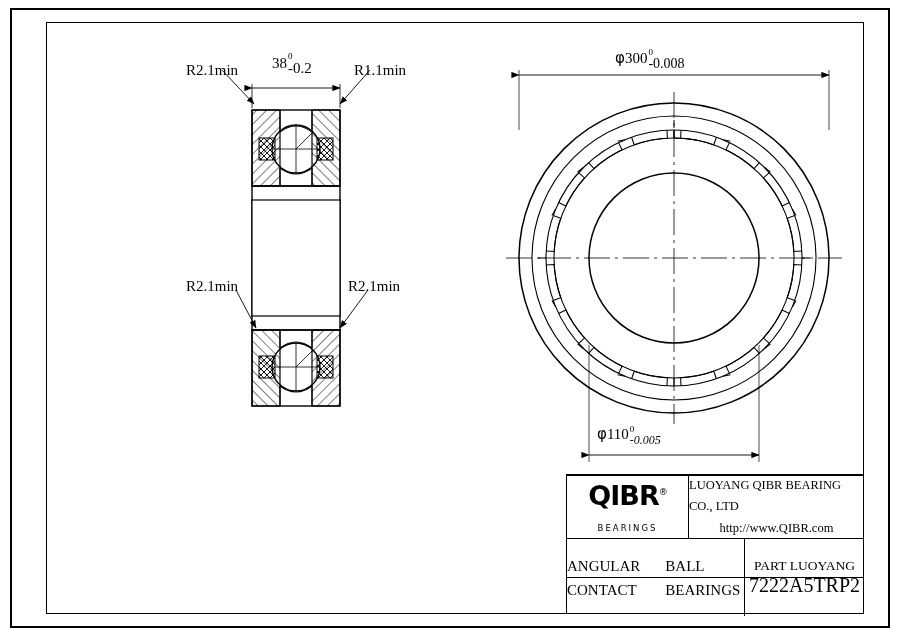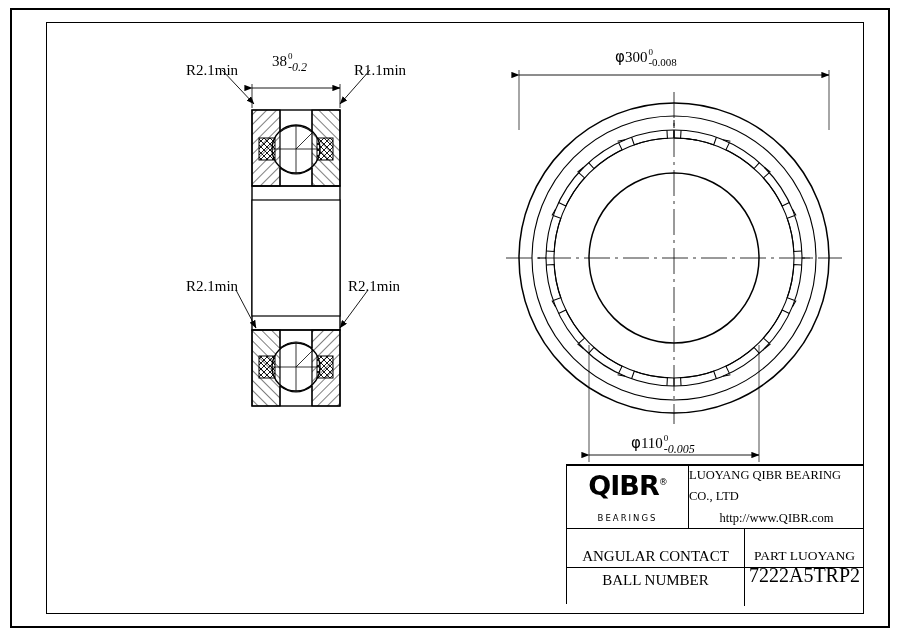--- a/index.html
+++ b/index.html
@@ -7,24 +7,24 @@
   #sheet{position:relative;width:900px;height:636px;overflow:hidden;background:#fff;}
   .frame-outer{position:absolute;left:10px;top:8px;width:880px;height:620px;border:2px solid #000;box-sizing:border-box;}
   .frame-inner{position:absolute;left:46px;top:22px;width:818px;height:592px;border:1px solid #000;box-sizing:border-box;}
   svg{position:absolute;left:0;top:0;}
   .lbl{position:absolute;font-family:"Liberation Serif",serif;white-space:nowrap;}
   .dim{font-size:15px;}
   .sup{font-size:9px;vertical-align:super;}
   .sub{font-size:9px;vertical-align:sub;}
   .phi{font-family:"DejaVu Sans",sans-serif;font-size:15px;}
   
-  .tb{position:absolute;left:566px;top:464px;width:298px;height:140px;border-left:1px solid #000;border-top:2px solid #000;box-sizing:border-box;}
+  .tb{position:absolute;left:566px;top:474px;width:298px;height:140px;border-left:1px solid #000;border-top:2px solid #000;box-sizing:border-box;}
   .tb-top{position:absolute;left:0;top:0;width:100%;height:63px;border-bottom:1px solid #000;box-sizing:border-box;display:flex;align-items:center;}
   .tb-bot{position:absolute;left:0;top:63px;width:100%;height:77px;display:flex;}
-  .tb-bot-l{width:178px;height:100%;border-right:1px solid #000;box-sizing:border-box;display:flex;flex-direction:column;align-items:center;justify-content:center;}
+  .tb-bot-l{width:178px;height:100%;border-right:1px solid #000;box-sizing:border-box;display:flex;flex-direction:row;align-items:center;justify-content:center;}
   .tb-bot-r{flex:1;height:100%;display:flex;flex-direction:column;align-items:center;justify-content:center;}
   .tb-bot-r .pn-label{border-bottom:0;}
   .tb-hline{position:absolute;left:0;top:101px;width:100%;height:1px;background:#000;}
   .logo-box{width:122px;height:100%;border-right:1px solid #000;box-sizing:border-box;display:flex;flex-direction:column;align-items:center;justify-content:center;}
   .logo-main{font-family:"DejaVu Sans",sans-serif;font-weight:bold;font-size:27px;letter-spacing:-1px;line-height:1;}
   .logo-main .reg{font-size:9px;vertical-align:super;font-weight:normal;}
   .logo-sub{font-family:"DejaVu Sans",sans-serif;font-size:8.5px;letter-spacing:2px;margin-top:14px;}
   .company{flex:1;display:flex;flex-direction:column;align-items:center;justify-content:flex-start;font-size:12.5px;line-height:1.7;}
   .tb-line{font-size:15px;line-height:1.6;}
   .pn-label{font-size:13.5px;}
@@ -181,53 +181,53 @@
     </svg>
 
   <div class="lbl dim" style="left:186px;top:62px;">R2.1min</div>
   <div class="lbl dim" style="left:354px;top:62px;">R1.1min</div>
   <div class="lbl dim" style="left:186px;top:278px;">R2.1min</div>
   <div class="lbl dim" style="left:348px;top:278px;">R2.1min</div>
 
   <div class="lbl" style="left:272px;top:52px;">
     <span class="dim">38</span><span style="display:inline-block;vertical-align:middle;margin-left:1px;line-height:1;">
       <span class="sup" style="display:block;font-size:9px;">0</span>
-      <span class="sub" style="display:block;font-size:12px;font-style:italic;">-0.2</span>
+      <span class="sub" style="display:block;font-size:15px;">-0.2</span>
     </span>
   </div>
 
   <div class="lbl" style="left:615px;top:48px;">
     <span class="phi">φ</span><span class="dim">300</span><span style="display:inline-block;vertical-align:middle;margin-left:1px;line-height:1;">
       <span class="sup" style="display:block;font-size:9px;">0</span>
-      <span class="sub" style="display:block;font-size:11px;">-0.008</span>
+      <span class="sub" style="display:block;font-size:14px;">-0.008</span>
     </span>
   </div>
 
-  <div class="lbl" style="left:597px;top:434px;margin-left:34px;">
+  <div class="lbl" style="left:597px;top:425px;">
     <span class="phi">φ</span><span class="dim">110</span><span style="display:inline-block;vertical-align:middle;margin-left:1px;line-height:1;">
       <span class="sup" style="display:block;font-size:9px;">0</span>
       <span class="sub" style="display:block;font-size:12px;font-style:italic;">-0.005</span>
     </span>
   </div>
 
   <div class="tb">
     <div class="tb-top">
       <div class="logo-box">
         <div class="logo-main"><span>QIBR</span><span class="reg">®</span></div>
         <div class="logo-sub">BEARINGS</div>
       </div>
       <div class="company">
         <div>LUOYANG QIBR BEARING CO., LTD</div>
         <div>http://www.QIBR.com</div>
       </div>
     </div>
     <div class="tb-bot">
       <div class="tb-bot-l">
         <div class="tb-line">ANGULAR CONTACT</div>
-        <div class="tb-line">BALL NUMBER</div>
+        <div class="tb-line">BALL BEARINGS</div>
       </div>
       <div class="tb-bot-r">
         <div class="pn-label">PART LUOYANG</div>
         <div class="pn-value">7222A5TRP2</div>
       </div>
     </div>
     <div class="tb-hline"></div>
   </div>
 
 </div>

